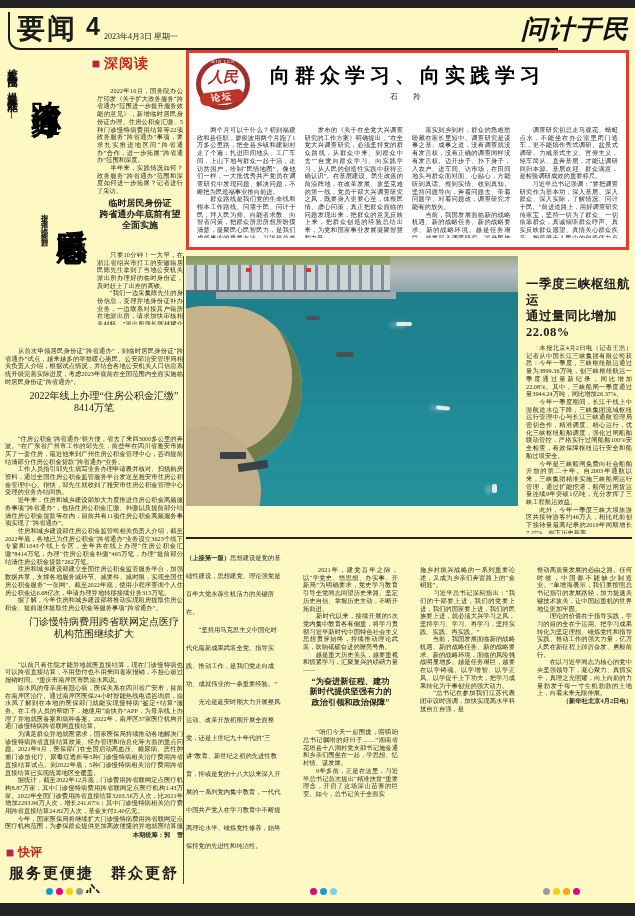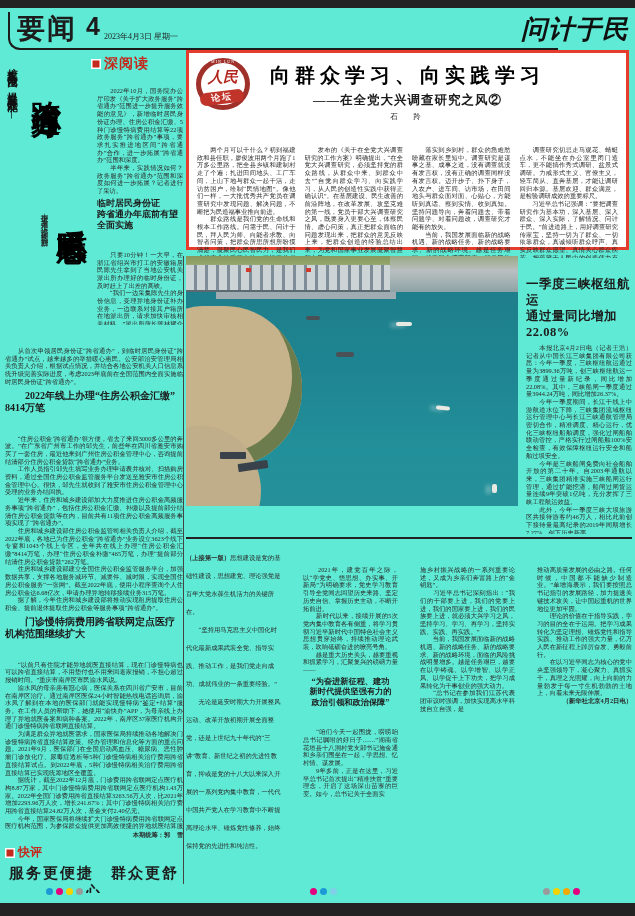--- a/index.html
+++ b/index.html
@@ -1,16 +1,16 @@
 <!DOCTYPE html>
 <html><head>
 <meta charset="utf-8">
 <style>
   html,body{margin:0;padding:0;background:#3a3a3a;}
-  .page{position:relative;width:635px;height:916px;background:#5eead4;overflow:hidden;
+  .page{position:relative;width:635px;height:916px;background:#fef9c3;overflow:hidden;
         font-family:"Liberation Serif",serif;color:#1c1c1c;}
   .strip{position:absolute;left:0;width:635px;background:#232323;}
   .pre{white-space:pre-line;margin-top:20px;}
   .t{font-size:6.3px;line-height:7.7px;text-align:justify;color:#2a2a2a;}
   
   .hd-bracket{position:absolute;left:8px;top:12px;width:548px;height:36px;
      border-left:2.5px solid #1c1c1c;border-bottom:2px solid #1c1c1c;border-bottom-left-radius:12px;}
   .hd-sec{position:absolute;left:17px;top:10px;font-size:28px;font-weight:900;letter-spacing:2px;
      font-family:"Liberation Sans",sans-serif;}
   .hd-num{position:absolute;left:86px;top:12px;font-size:25px;font-weight:900;font-family:"Liberation Sans",sans-serif;}
@@ -27,23 +27,23 @@
   .collabel{position:absolute;left:86px;top:0;display:flex;align-items:center;gap:3px;}
   .collabel .sq{width:10px;height:10px;background:#c5281c;box-shadow:inset 0 0 0 1.5px #fff,inset 0 0 0 3px #c5281c;}
   .collabel .tx{color:#c5281c;font-weight:900;font-size:14px;letter-spacing:1px;}
   .big1{position:absolute;left:20px;top:22px;writing-mode:vertical-rl;font-size:30px;font-weight:900;
      letter-spacing:2px;color:#000;}
   .big2{position:absolute;left:46px;top:150px;writing-mode:vertical-rl;font-size:30px;font-weight:900;
      letter-spacing:2px;color:#000;}
   .bylinev{position:absolute;left:18px;top:152px;height:152px;width:26px;writing-mode:vertical-rl;
      font-size:7.5px;letter-spacing:1px;color:#222;}
   .narrow{position:absolute;left:92px;top:12px;width:86px;height:258px;overflow:hidden;}
-  .sub1{font-size:9px;font-weight:900;line-height:11px;margin:3px 0;}
+  .sub1{font-size:9px;font-weight:900;text-align:center;line-height:11px;margin:3px 0;}
   .leftfull{position:absolute;left:0;top:272px;width:178px;height:566px;overflow:hidden;}
-  .sech{font-size:10px;font-weight:700;line-height:12.5px;margin:4px 0 2px 0;}
+  .sech{font-size:10px;font-weight:400;line-height:12.5px;margin:4px 0 2px 0;text-align:center;}
   .coord{font-size:6.3px;text-align:right;margin-top:2px;font-weight:700;}
   .kp-label{display:flex;align-items:center;gap:3px;margin-top:6px;}
   .kp-head{font-size:15px;font-weight:900;text-align:center;letter-spacing:2px;margin:3px 0 1px 0;}
   .kp-by{font-size:7px;text-align:center;letter-spacing:3px;margin-bottom:2px;}
   .kp-body{color:#333;font-style:normal;}
   
   .forum{position:absolute;left:186px;top:50px;width:443px;height:200px;border:3px solid #e63c2d;
      background:#fff;box-sizing:border-box;}
   .seal{position:absolute;left:7px;top:5px;width:54px;height:52px;}
   .seal .ring{position:absolute;inset:0;border-radius:50%;border:5px solid #a0302a;background:#fff;box-sizing:border-box;}
@@ -152,21 +152,20 @@
   </div>
 
   <div class="forum">
     <div class="seal">
       <div class="ring"></div>
       <div class="rm">REN MIN LUN TAN</div>
       <div class="cn">人民</div>
       <div class="bn">论坛</div>
     </div>
     <div class="f-head">向群众学习、向实践学习</div>
-    <div class="f-sub">——在全党大兴调查研究之风②</div>
     <div class="f-author">石　羚</div>
     <div class="f-cols">
       <div class="t pre">　　两个月可以干什么？初到福建政和县任职，廖俊波用两个月跑了1万多公里路，把全县乡镇和建制村走了个遍；扎进田间地头、工厂车间，上山下地与群众一起干活，走访贫困户，绘制“民情地图”。像他们一样，一大批优秀共产党员在调查研究中发现问题、解决问题，不断把为民造福事业推向前进。
 　　群众路线是我们党的生命线和根本工作路线。问需于民、问计于民，拜人民为师、向能者求教、向智者问策，把群众所思所想所盼摸清楚，凝聚民心民智民力，是我们成就事业的重要方法。习近平总书记强调，“要坚持到群众中去、到实践中去，倾听基层干部群众所想所急所盼，了解中国式现代化建设的实际情况”。</div>
       <div class="t pre">　　发布的《关于在全党大兴调查研究的工作方案》明确提出，“在全党大兴调查研究，必须坚持党的群众路线，从群众中来、到群众中去”“自觉向群众学习、向实践学习，从人民的创造性实践中获得正确认识”。在基层建设、民生改善的前沿阵地，在改革发展、攻坚克难的第一线，党员干部大兴调查研究之风，既要身入更要心至，体察民情、虚心问策，真正把群众面临的问题发现出来，把群众的意见反映上来，把群众创造的经验总结出来，为党和国家事业发展凝聚智慧和力量。
 　　有干部曾半开玩笑说，调查研究要有“平视”的心态，平时多坐群众的小板凳，多听群众的牢骚话，才能捞到实情、问到实招。</div>
       <div class="t pre">　　落实到乡到村，群众的急难愁盼藏在家长里短中。调查研究是谋事之基、成事之道，没有调查就没有发言权，没有正确的调查同样没有发言权。迈开步子、扑下身子，入农户、进车间、访市场，在田间地头与群众面对面、心贴心，方能听到真话、察到实情、收到真知。坚持问题导向，奔着问题去、带着问题学、对着问题改，调查研究才能有的放矢。
 　　当前，我国发展面临新的战略机遇、新的战略任务、新的战略要求、新的战略环境。越是任务艰巨，越要深入调查研究。置身民族复兴的关键一程，广大党员干部唯有迈稳步子、俯下身子，方能交出经得起实践、人民、历史检验的答卷。</div>
       <div class="t pre">　　调查研究切忌走马观花、蜻蜓点水，不能坐在办公室里闭门造车，更不能搞作秀式调研、盆景式调研。力戒形式主义、官僚主义，轻车简从、直奔基层，才能让调研回归本源。基层欢迎、群众满意，是检验调研成效的重要标尺。
 　　习近平总书记强调：“要把调查研究作为基本功，深入基层、深入群众、深入实际，了解情况、问计于民。”前进道路上，用好调查研究传家宝，坚持一切为了群众、一切依靠群众，真诚倾听群众呼声、真实反映群众愿望、真情关心群众疾苦，把蕴藏于人民中的创造伟力充分激发出来，我们就一定能汇聚起万众一心的磅礴力量，创造新的更大荣光。</div>

